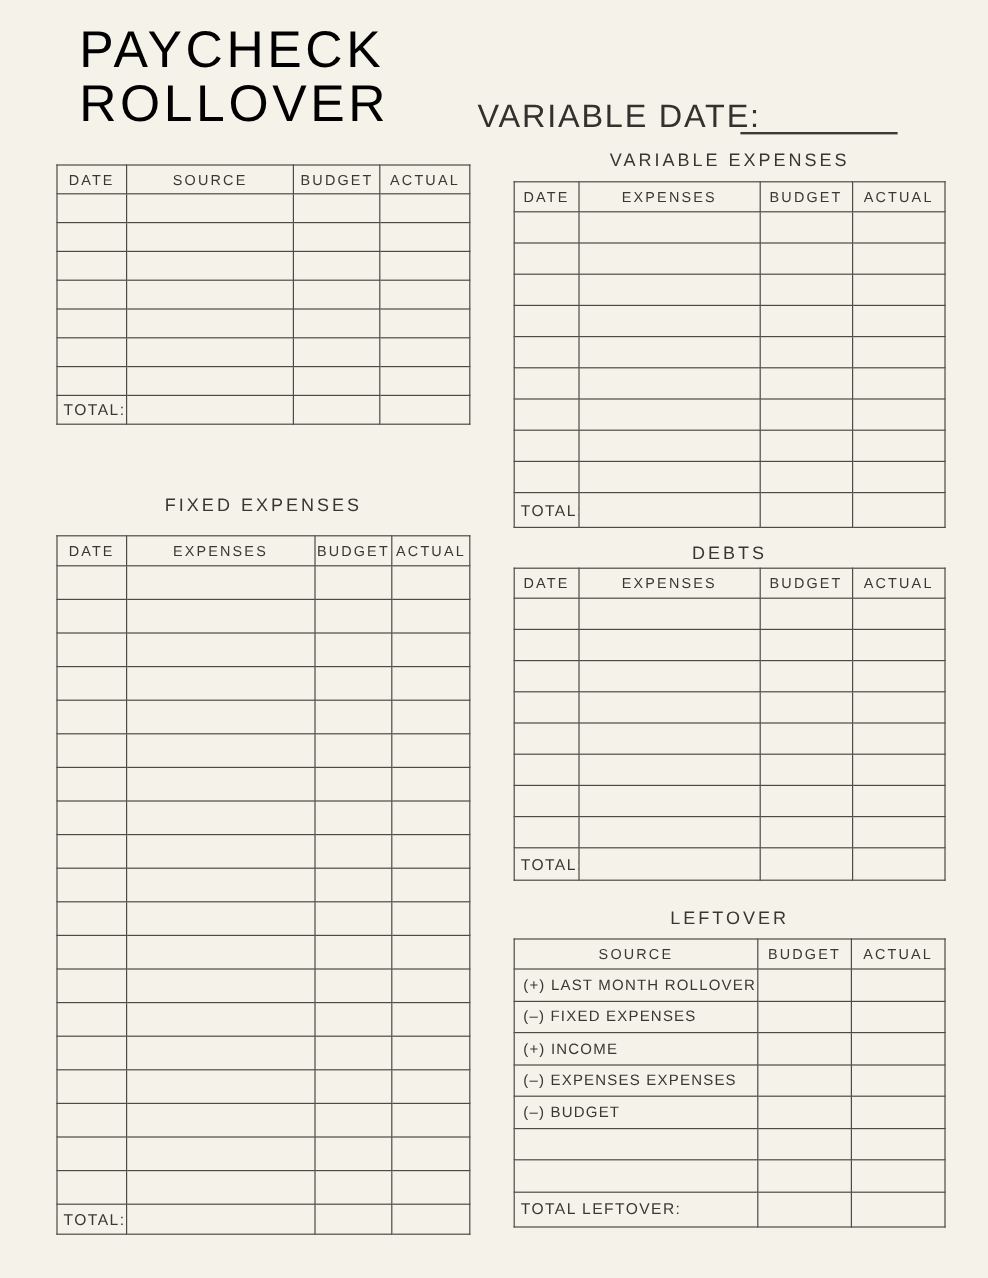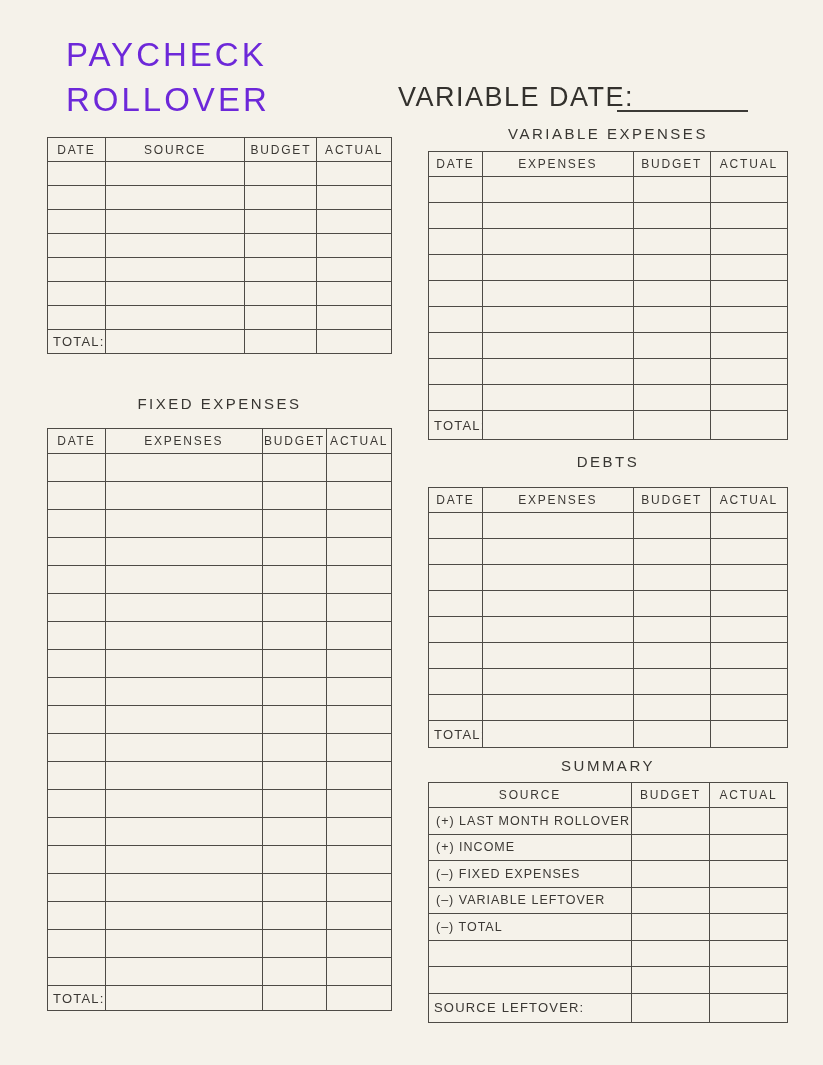--- a/index.html
+++ b/index.html
@@ -17,63 +17,63 @@
     position:relative;
   }
   .page{
     position:absolute;
     left:0;top:0;width:823px;height:1065px;
     background:var(--bg);
   }
   
   .page-title{
     position:absolute;
-    left:66px;top:32px;
-    font-size:33px;
+    left:66px;top:20px;
+    font-size:43px;
     line-height:45px;
     font-weight:300;
     letter-spacing:3px;
-    color:#6d28d9;
+    color:#000000;
   }
   
   .date-row{
     position:absolute;
     left:398px;top:82px;
     font-size:27px;
     font-weight:300;
     letter-spacing:1.5px;
     color:#33312d;
     white-space:nowrap;
   }
   .date-line{
     position:absolute;
     left:617px;top:92px;
     width:131px;height:20px;
     border-bottom:2px solid #3c3a36;
   }
   
   .sheet-table{position:absolute;}
   #sec-income            {left:47px;  top:137px; width:345px;}
-  #sec-fixed_expenses    {left:47px;  top:394px; width:345px;}
+  #sec-fixed_expenses    {left:47px;  top:412px; width:345px;}
   #sec-variable_expenses {left:428px; top:124px; width:360px;}
   #sec-debts             {left:428px; top:452px; width:360px;}
   #sec-summary           {left:428px; top:756px; width:360px;}
 
   .tbl-title{
     text-align:center;
     font-size:15px;
     line-height:20px;
     letter-spacing:2.5px;
     font-weight:300;
     color:#383632;
   }
   #sec-income .tbl-title            {margin-bottom:6px;}
   #sec-fixed_expenses .tbl-title    {margin-bottom:14px;}
   #sec-variable_expenses .tbl-title {margin-bottom:7px;}
-  #sec-debts .tbl-title             {margin-bottom:15px;}
+  #sec-debts .tbl-title             {margin-bottom:1px;}
   #sec-summary .tbl-title           {margin-bottom:6px;}
 
   table{
     width:100%;
     border-collapse:collapse;
     table-layout:fixed;
     border:1.6px solid var(--line);
   }
   th,td{
     border:1px solid var(--line);
@@ -479,72 +479,72 @@
             <td class="total-label">TOTAL:</td>
             <td></td>
             <td></td>
             <td></td>
           </tr>
         </tbody>
       </table>
     </section>
 
   <section class="sheet-table" id="sec-summary">
-      <div class="tbl-title">SUMMARY</div>
+      <div class="tbl-title">LEFTOVER</div>
       <table>
         <colgroup>
           <col style="width: 56.5%;">
           <col style="width: 21.75%;">
           <col style="width: 21.75%;">
         </colgroup>
         <thead>
           <tr style="height: 25px;">
             <th>SOURCE</th>
             <th>BUDGET</th>
             <th>ACTUAL</th>
           </tr>
         </thead>
         <tbody>
           <tr style="height: 26.5px;">
             <td class="label-cell">(+) LAST MONTH ROLLOVER</td>
             <td></td>
             <td></td>
           </tr>
           <tr style="height: 26.5px;">
+            <td class="label-cell">(–) FIXED EXPENSES</td>
+            <td></td>
+            <td></td>
+          </tr>
+          <tr style="height: 26.5px;">
             <td class="label-cell">(+) INCOME</td>
             <td></td>
             <td></td>
           </tr>
           <tr style="height: 26.5px;">
-            <td class="label-cell">(–) FIXED EXPENSES</td>
-            <td></td>
-            <td></td>
-          </tr>
-          <tr style="height: 26.5px;">
-            <td class="label-cell">(–) VARIABLE LEFTOVER</td>
-            <td></td>
-            <td></td>
-          </tr>
-          <tr style="height: 26.5px;">
-            <td class="label-cell">(–) TOTAL</td>
+            <td class="label-cell">(–) EXPENSES EXPENSES</td>
+            <td></td>
+            <td></td>
+          </tr>
+          <tr style="height: 26.5px;">
+            <td class="label-cell">(–) BUDGET</td>
             <td></td>
             <td></td>
           </tr>
           <tr style="height: 26.5px;">
             <td class="label-cell"></td>
             <td></td>
             <td></td>
           </tr>
           <tr style="height: 26.5px;">
             <td class="label-cell"></td>
             <td></td>
             <td></td>
           </tr>
           <tr style="height: 29px;">
-            <td class="total-label">SOURCE LEFTOVER:</td>
+            <td class="total-label">TOTAL LEFTOVER:</td>
             <td></td>
             <td></td>
           </tr>
         </tbody>
       </table>
     </section>
 
 </div>
 
 </body></html>

